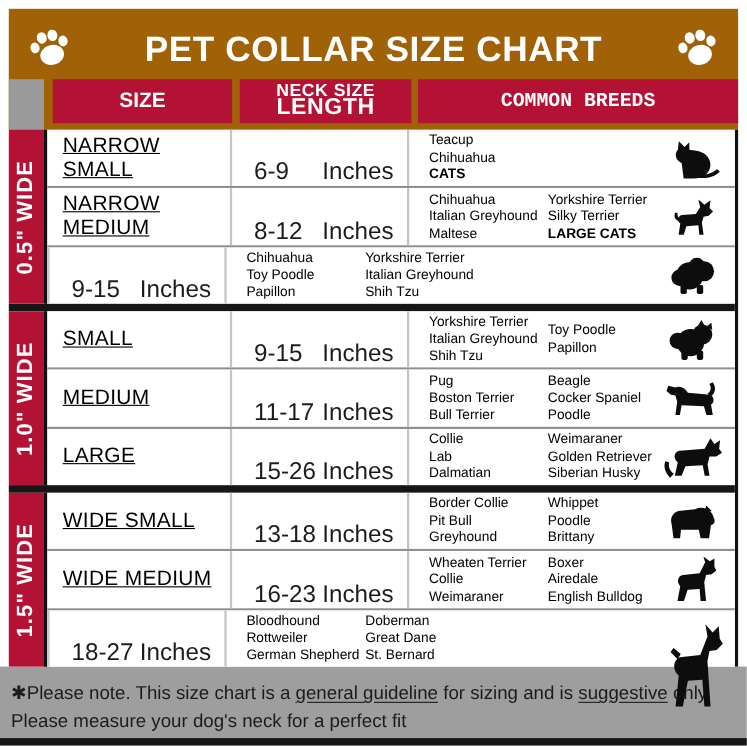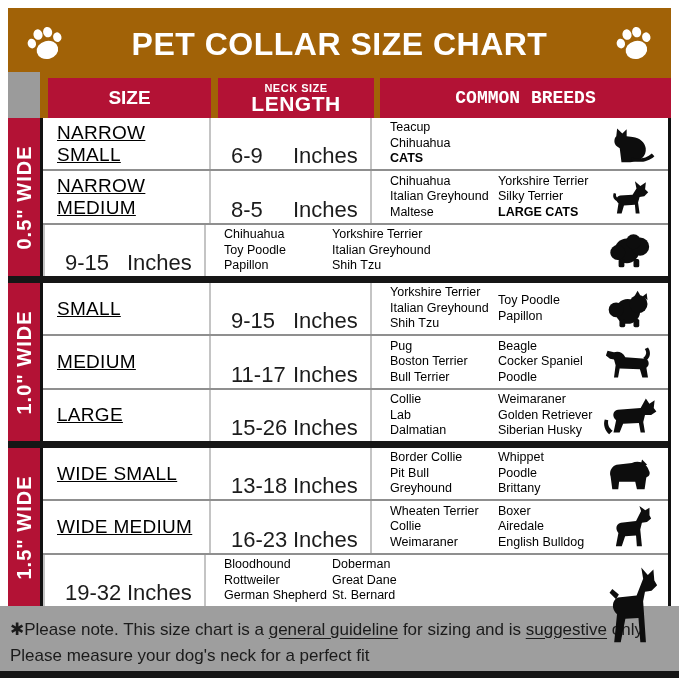--- a/index.html
+++ b/index.html
@@ -6,28 +6,28 @@
   .frame{position:relative;width:679px;height:678px;background:#fff;
          font-family:"Liberation Sans",sans-serif;overflow:hidden;}
 
   
   .header-block{position:absolute;left:8px;right:8px;top:8px;height:110px;background:#a16207;z-index:1;}
   .titlebar{height:64px;display:flex;align-items:center;justify-content:space-between;padding:4px 16px 0 16px;}
   .title{flex:1;text-align:center;color:#fff;font-size:32px;font-weight:bold;letter-spacing:.5px;margin:0;}
   .paw{width:42px;display:flex;justify-content:center;}
 
   
-  .colheader{position:absolute;left:0;right:0;bottom:0;height:46px;display:flex;align-items:flex-end;}
+  .colheader{position:absolute;left:0;right:0;bottom:0;height:46px;display:flex;}
   .corner{width:32px;height:46px;background:#9B9B9B;}
   .hcell{height:40px;background:#B31235;color:#fff;display:flex;flex-direction:column;
          align-items:center;justify-content:center;font-weight:bold;}
   .hcell.size{width:163px;margin-left:8px;font-size:19px;}
   .hcell.len{width:156px;margin-left:7px;}
   .hcell.breeds{flex:1;margin-left:6px;font-size:18px;font-family:Liberation Mono, monospace;}
-  .neck-small{font-size:11px;line-height:11px;letter-spacing:.5px;}
+  .neck-small{font-size:16px;line-height:11px;letter-spacing:.5px;}
   .neck-big{font-size:21px;line-height:20px;letter-spacing:.5px;}
 
   
   .table{position:absolute;left:8px;right:8px;top:118px;height:488px;z-index:1;border-right:3px solid #111;box-sizing:border-box;}
   .sectionbar{height:7px;background:#161616;}
   .section{height:158px;display:flex;}
   .wbar{width:32px;background:#B31235;border-right:3px solid #111;display:flex;align-items:center;justify-content:center;flex:none;}
   .wbar span{transform:rotate(-90deg);white-space:nowrap;color:#fff;font-weight:bold;font-size:20px;letter-spacing:1px;}
   .rows{flex:1;display:flex;flex-direction:column;min-width:0;}
   .row{flex:1;display:flex;align-items:stretch;border-bottom:2px solid #8f8f8f;background:#fff;}
@@ -119,21 +119,21 @@
                 <svg viewBox="0 0 60 46" width="52" height="40">
                   <path class="ink" d="M29 44 C41 44 48 37 47 28 C46 21 40 16 32 15 L25 14 L25 6 L20 11 L14 5 L13 14 C10 17 10 23 14 26 L17 28 L19 44 Z"></path>
                   <path class="ink" d="M30 42 C38 45 50 44 57 37 L54 34 C48 40 38 41 31 39 Z"></path>
                 </svg>
               </div>
             </div>
           </div>
           <div class="row">
             <div class="cell-size">NARROW MEDIUM</div>
             <div class="cell-length">
-              <span class="range">8-5</span>
+              <span class="range">8-12</span>
               <span>Inches</span>
             </div>
             <div class="cell-breeds">
               <div class="bcol bcol1">
                 <div>Chihuahua</div>
                 <div>Italian Greyhound</div>
                 <div>Maltese</div>
               </div>
               <div class="bcol bcol2">
                 <div>Yorkshire Terrier</div>
@@ -319,21 +319,21 @@
               </div>
               <div class="bicon">
                 <svg viewBox="0 0 52 50" width="44" height="42">
                   <path class="ink" d="M8 48 L11 32 C7 28 8 21 14 20 L32 18 L38 6 L36 0 L43 5 L48 2 L48 11 L50 15 L45 19 L39 20 L37 28 L39 48 L33 48 L32 35 L19 36 L15 48 Z"></path>
                 </svg>
               </div>
             </div>
           </div>
           <div class="row">
             <div class="cell-length">
-              <span class="range">19-32</span>
+              <span class="range">18-27</span>
               <span>Inches</span>
             </div>
             <div class="cell-breeds">
               <div class="bcol bcol1">
                 <div>Bloodhound</div>
                 <div>Rottweiler</div>
                 <div>German Shepherd</div>
               </div>
               <div class="bcol bcol2">
                 <div>Doberman</div>

